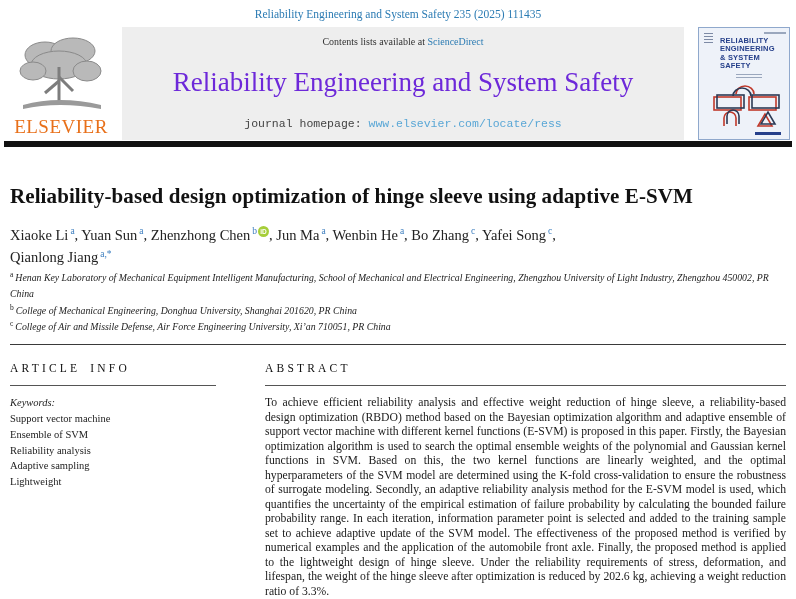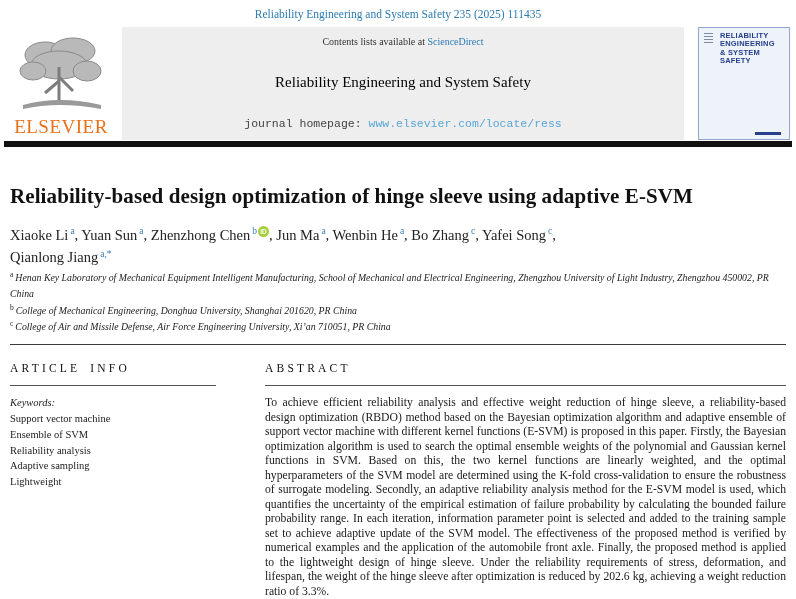--- a/index.html
+++ b/index.html
@@ -10,25 +10,25 @@
 
   .header-row { display: flex; align-items: stretch; margin: 7px 6px 0 8px; height: 113px; }
 
   .logo-block { width: 106px; display: flex; flex-direction: column; align-items: center; justify-content: flex-end; padding-bottom: 2px; }
   .logo-tree { width: 92px; height: 82px; }
   .elsevier-name { font-family: "Liberation Serif", serif; color: #e8701a; font-size: 19px; letter-spacing: 0.5px; margin-top: 1px; }
 
   .banner { flex: 1; background: #eeeeee; margin: 0 14px 0 8px; display: flex; flex-direction: column; align-items: center; justify-content: space-between; padding: 9px 0 10px 0; }
   .contents-line { font-size: 10px; color: #333; }
   .sciencedirect { color: #2b7bb3; }
-  .banner-journal-title { font-size: 15px; color: #000000; }
+  .banner-journal-title { font-size: 27px; color: #6d28d9; }
   .homepage-line { font-family: Liberation Mono, monospace; font-size: 11.5px; color: #444; }
   .homepage-link { color: #5aa7d6; }
 
-  .cover { width: 92px; background: #eef2f9; border: 1px solid #8fa8cc; position: relative; padding: 4px 3px 2px 3px; display: flex; flex-direction: row; }
+  .cover { width: 92px; background: #eef2f9; border: 1px solid #8fa8cc; position: relative; padding: 4px 3px 2px 3px; display: flex; flex-direction: column; }
   .cover-minilogo { position: absolute; top: 5px; left: 5px; width: 9px; height: 11px; background:
       repeating-linear-gradient(#7d8aa5 0 1.5px, #eef2f9 1.5px 3px); }
   .cover-top-tiny { height: 2px; width: 22px; background: #9aa7bd; align-self: flex-end; margin-bottom: 3px; }
   .cover-title { margin-left: 18px; font-family: "Liberation Sans", sans-serif; font-weight: bold; color: #26408b; font-size: 7.5px; line-height: 1.12; letter-spacing: 0.2px; }
   .cover-subtiny { margin: 3px 0 0 34px; }
   .cover-subtiny div { height: 1.5px; width: 26px; background: #9aa7bd; margin-bottom: 1.5px; }
   .cover-art { margin-top: 2px; }
   .cover-bottom-tiny { position: absolute; bottom: 4px; right: 8px; width: 26px; height: 3px; background: #26408b; }
 
   .black-bar { height: 6px; background: #111; margin: 1px 4px 0 4px; }

